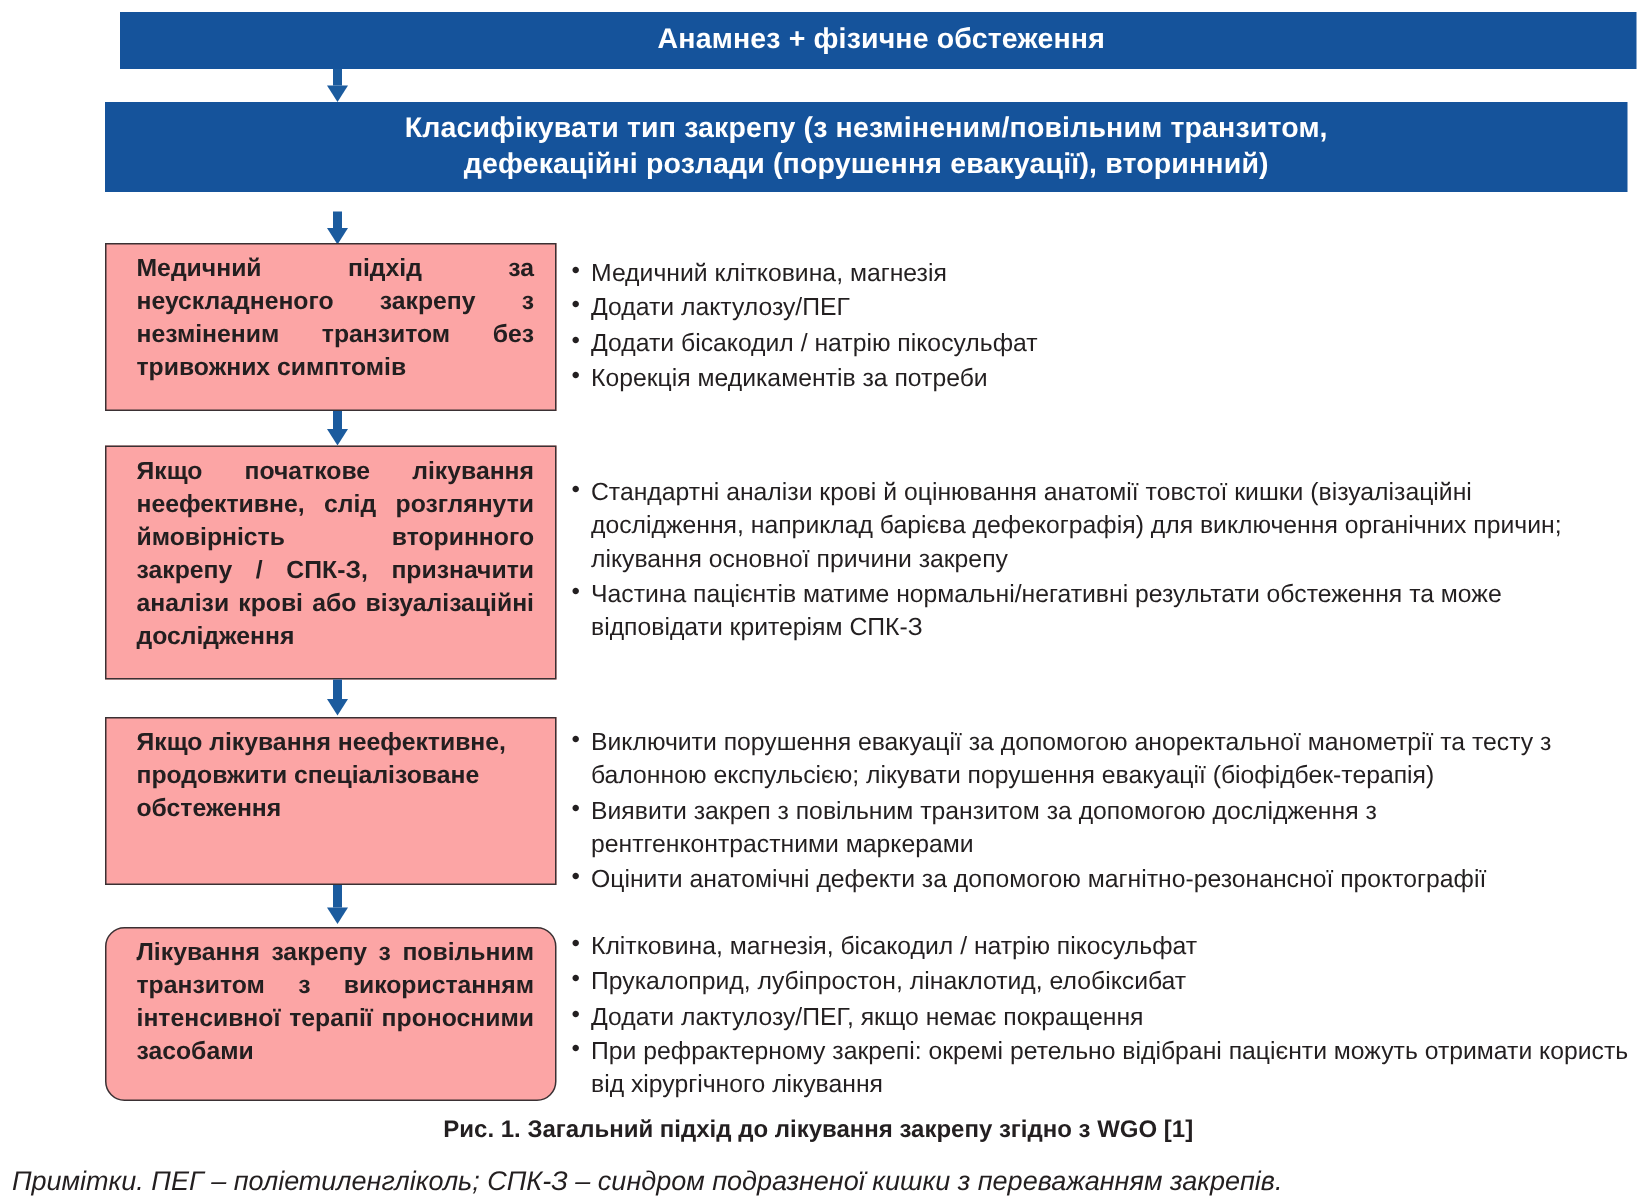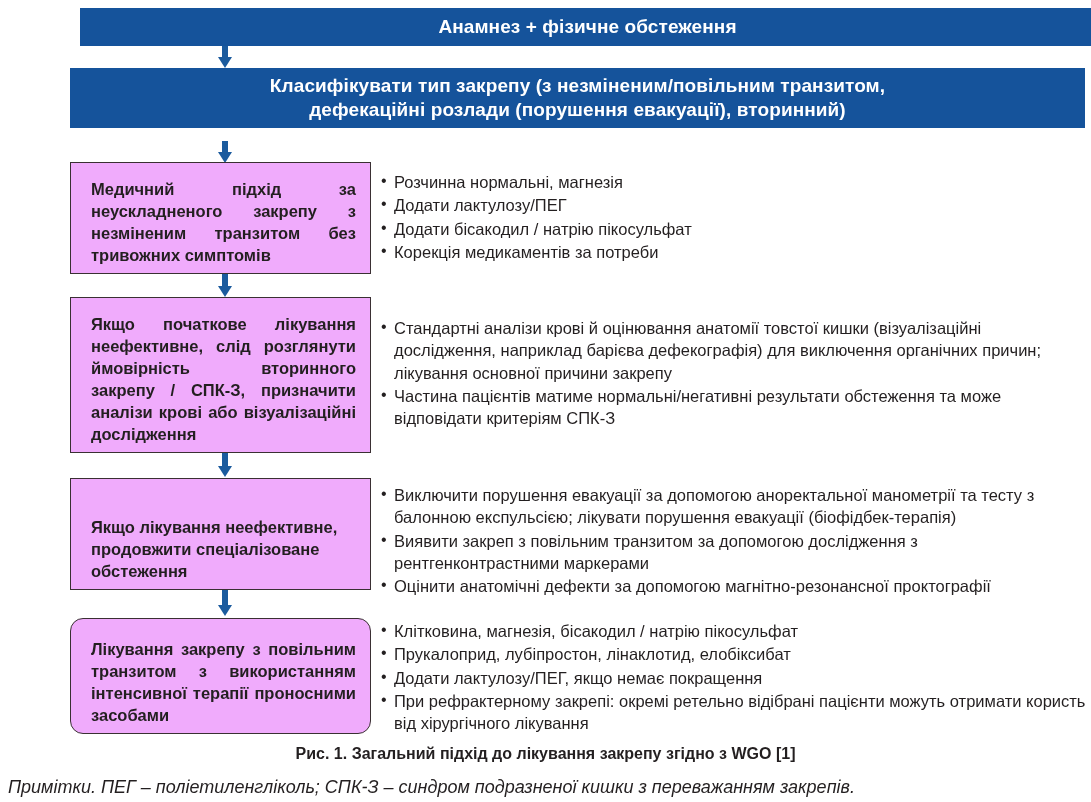--- a/index.html
+++ b/index.html
@@ -74,29 +74,29 @@
     border-left: 7px solid transparent;
     border-right: 7px solid transparent;
     border-top: 11px solid #1B5B9E;
   }
 
   
   .step-box {
     position: absolute;
     left: 70px;
     width: 301px;
-    background: #f0abfc;
+    background: #fca5a5;
     border: 1.5px solid #3a3033;
     box-sizing: border-box;
     font-weight: bold;
     font-size: 16.5px;
     line-height: 1.33;
     color: #231f20;
     display: flex;
-    align-items: flex-end;
+    align-items: flex-start;
     padding: 6px 14px 6px 20px;
     box-sizing: border-box;
   }
   .step-box p {
     margin: 0;
     width: 100%;
   }
   .step-box.justify p { text-align: justify; text-align-last: left; }
 
   
@@ -175,21 +175,21 @@
   <div class="arrow" style="top:141px;height:22px;">
     <div class="shaft" style="height:11px;"></div>
     <div class="head" style="top:11px;"></div>
   </div>
 
   <div class="step-box justify" id="step-1" style="top:162px;height:112px;">
     <p>Медичний підхід за неускладненого закрепу з незміненим транзитом без тривожних симптомів</p>
   </div>
   <div class="bullets" style="top:171px;">
     <ul>
-      <li>Розчинна нормальні, магнезія</li>
+      <li>Медичний клітковина, магнезія</li>
       <li>Додати лактулозу/ПЕГ</li>
       <li>Додати бісакодил / натрію пікосульфат</li>
       <li>Корекція медикаментів за потреби</li>
     </ul>
   </div>
 
   <div class="arrow" style="top:274px;height:23px;">
     <div class="shaft" style="height:12px;"></div>
     <div class="head" style="top:12px;"></div>
   </div>

